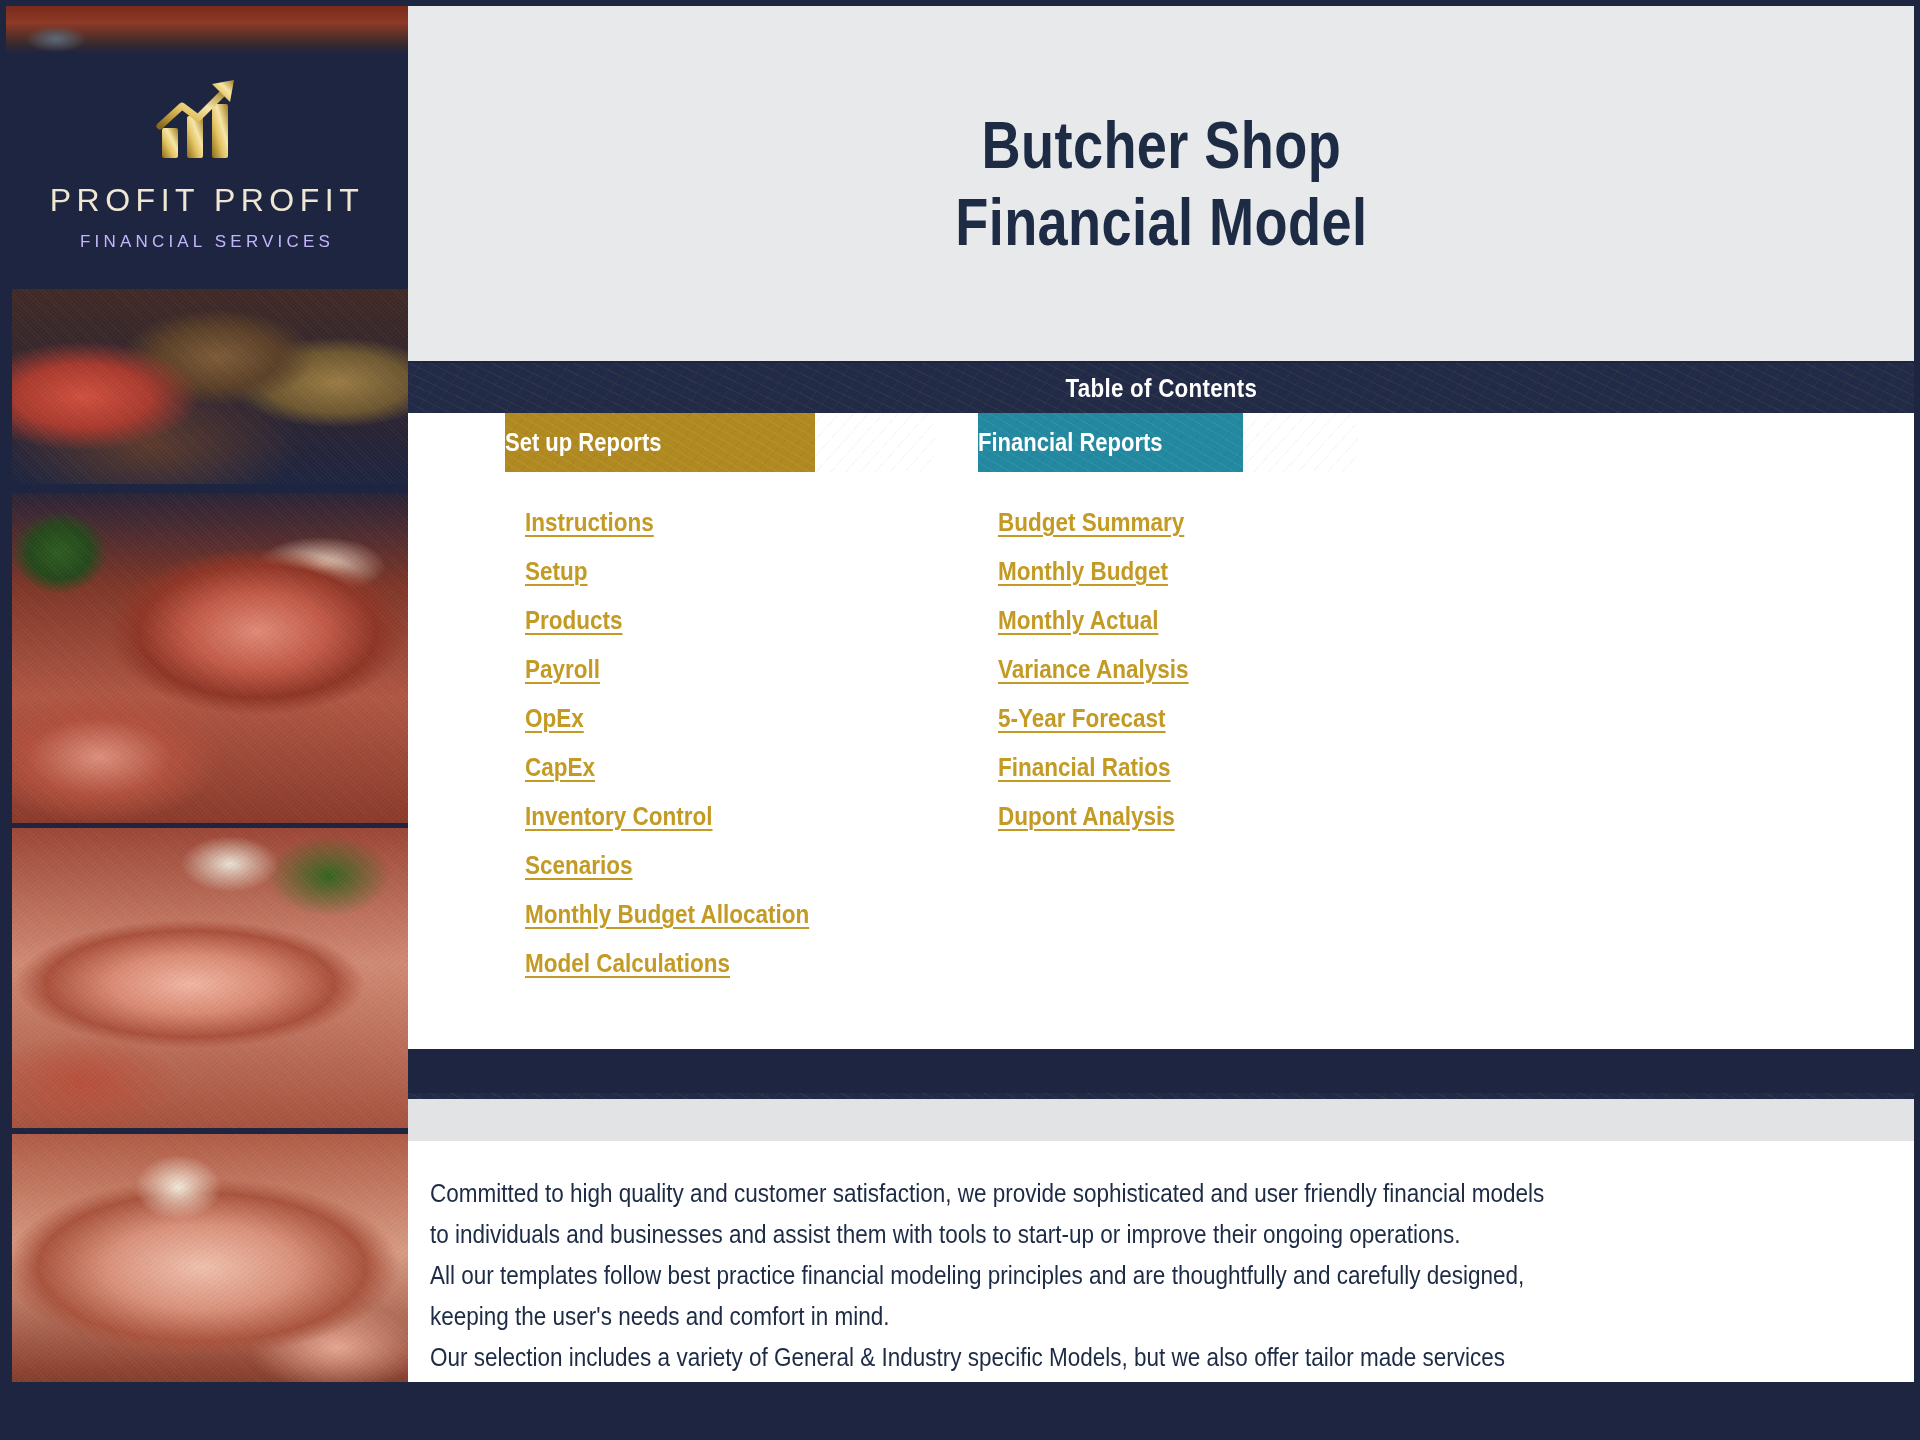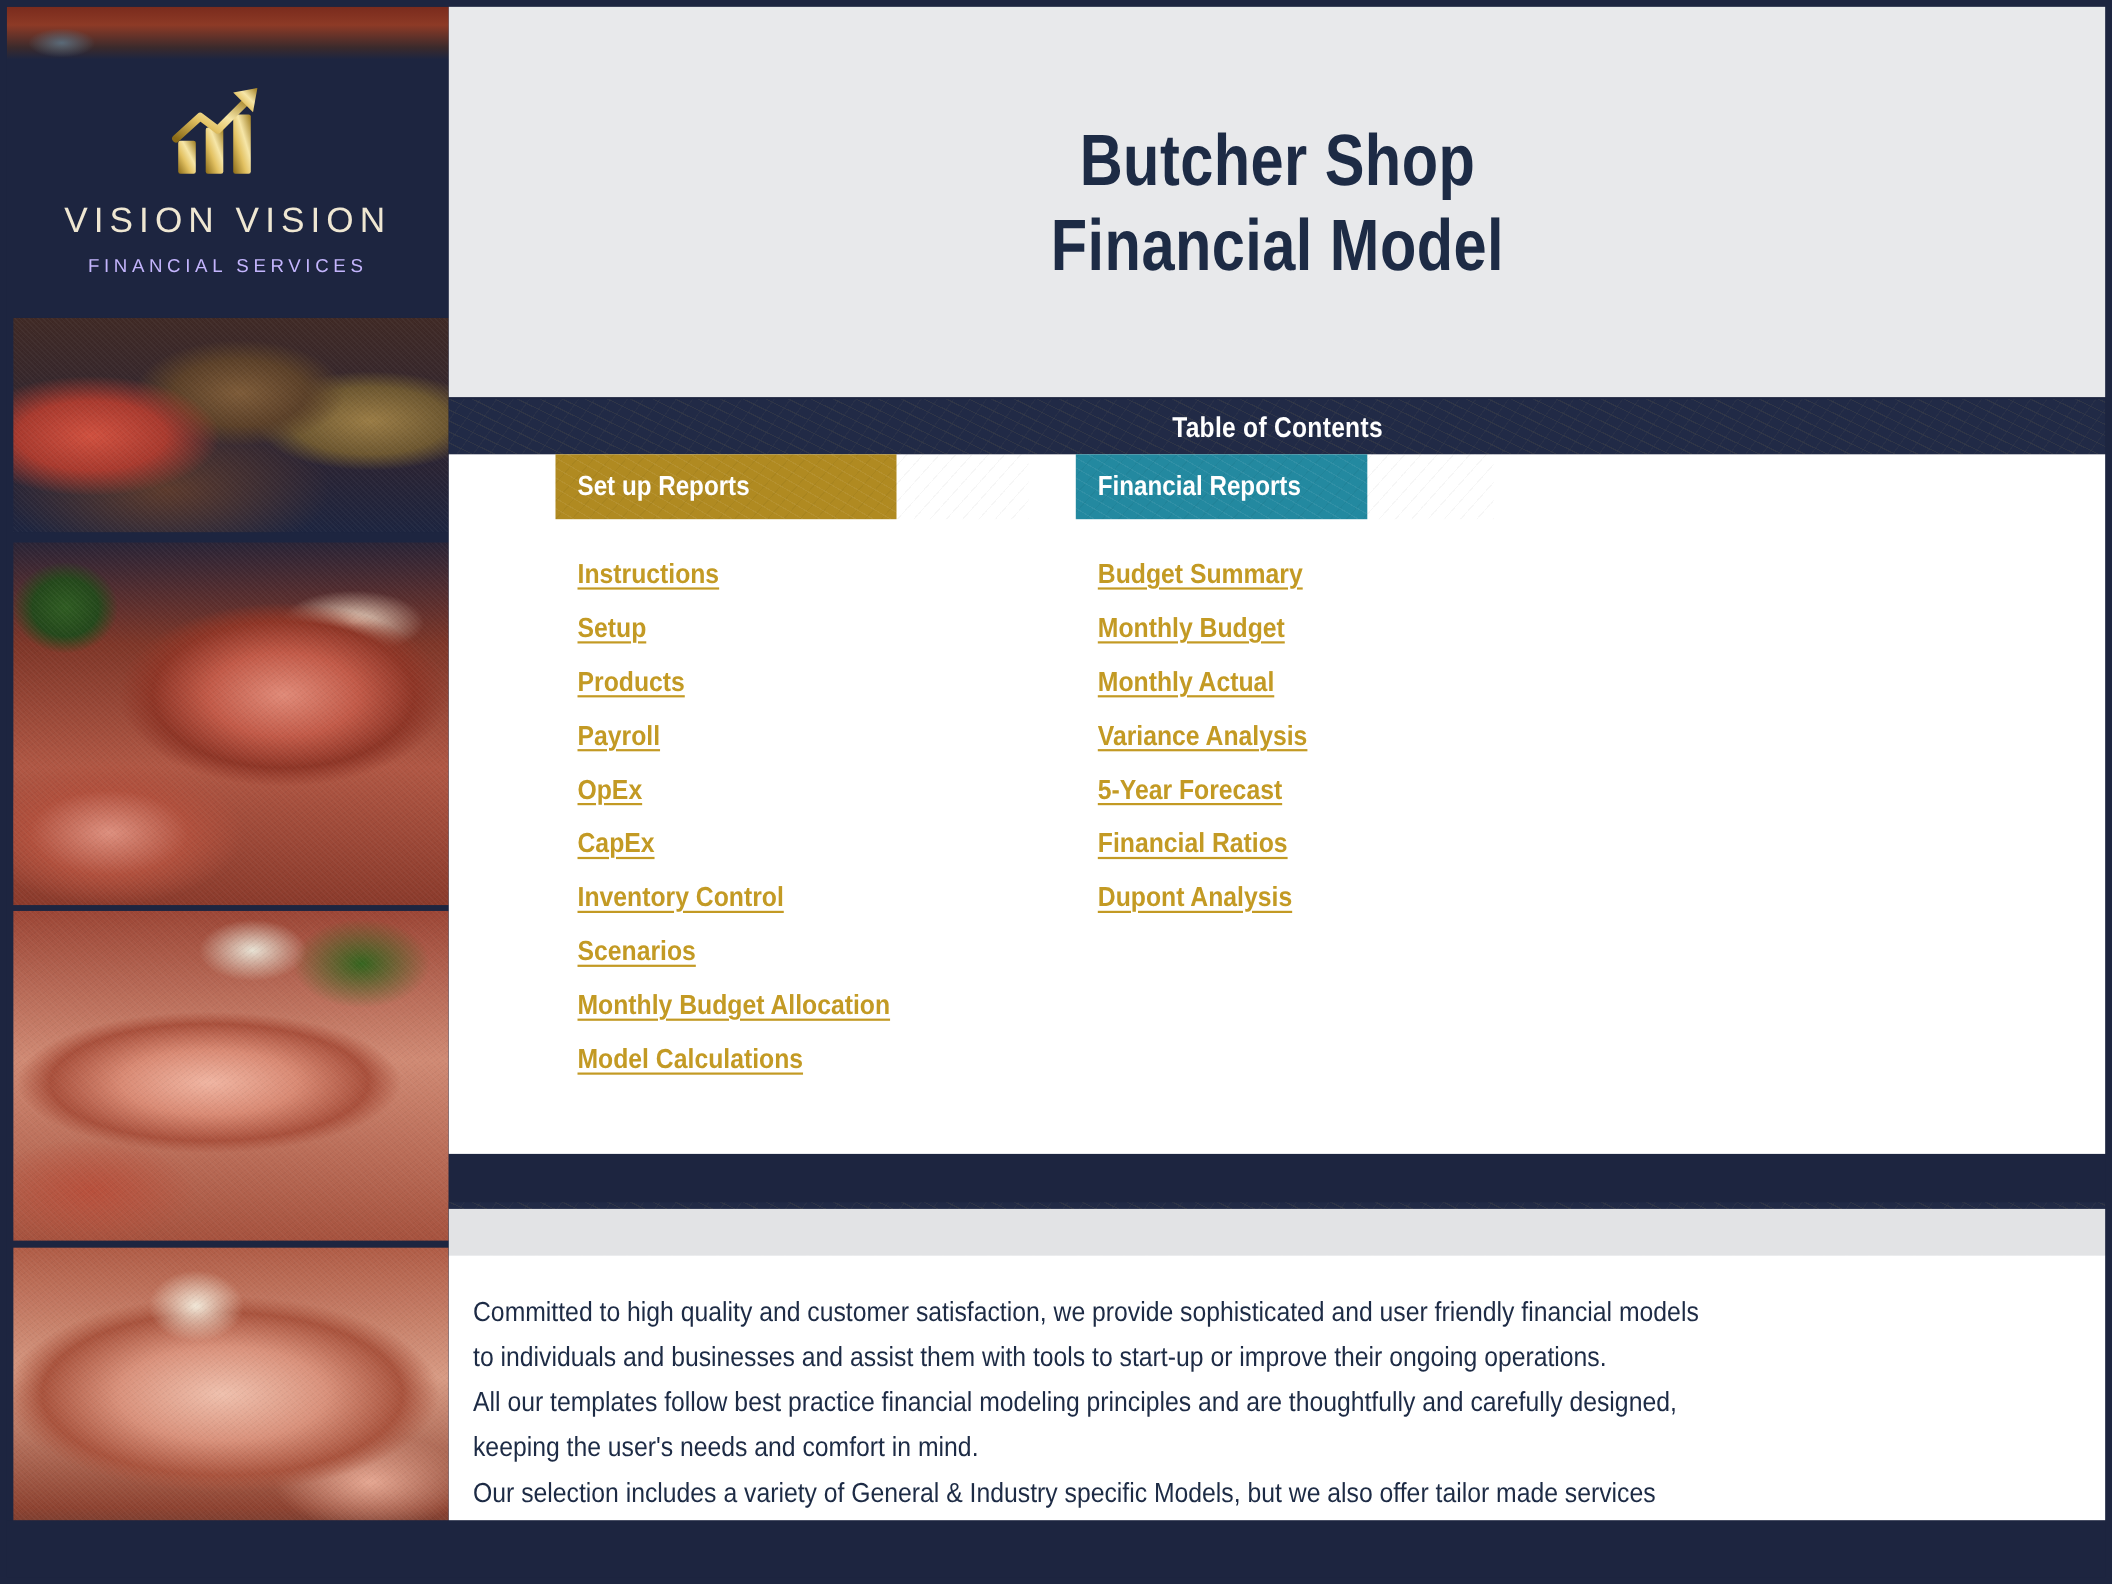--- a/index.html
+++ b/index.html
@@ -89,21 +89,21 @@
     background-image:repeating-linear-gradient(26deg,rgba(190,170,90,.55) 0 1px,rgba(0,0,0,0) 1px 9px),
                      repeating-linear-gradient(-54deg,rgba(170,160,110,.35) 0 1px,rgba(0,0,0,0) 1px 12px);}
 
   .toc-panel{position:absolute;left:0;top:407px;width:1506px;height:636px;background:#ffffff;}
 
   .col{position:absolute;top:0;}
   .col1{left:97px;width:430px;}
   .col2{left:570px;width:380px;}
   .col3{left:930px;width:400px;}
 
-  .col-head{height:59px;display:flex;align-items:center;padding-left:20px;box-sizing:border-box;}
+  .col-head{height:59px;display:flex;align-items:center;box-sizing:border-box;}
   .col-head span{color:#ffffff;font-size:25px;font-weight:700;
     font-family:"Liberation Sans Narrow","Liberation Sans",sans-serif;
     transform:scaleX(.88);transform-origin:left center;white-space:nowrap;}
   .h-gold{background:#b08a21;width:310px;}
   .h-teal{background:#2389a0;width:265px;}
   .h-navy{background:#212a46;width:296px;}
   .head-tex{position:absolute;inset:0;opacity:.13;pointer-events:none;
     background-image:repeating-linear-gradient(30deg,rgba(255,255,255,.5) 0 1px,rgba(0,0,0,0) 1px 8px),
                      repeating-linear-gradient(-48deg,rgba(0,0,0,.28) 0 1px,rgba(0,0,0,0) 1px 11px);}
 
@@ -142,21 +142,21 @@
               <stop offset="100%" stop-color="#9c7a1d"></stop>
             </linearGradient>
           </defs>
           <rect x="8" y="52" width="16" height="30" rx="2" fill="url(#g1)"></rect>
           <rect x="33" y="40" width="16" height="42" rx="2" fill="url(#g1)"></rect>
           <rect x="58" y="28" width="16" height="54" rx="2" fill="url(#g1)"></rect>
           <path d="M6 50 L28 30 L44 42 L72 14" stroke="url(#g1)" stroke-width="7" fill="none" stroke-linecap="round" stroke-linejoin="round"></path>
           <path d="M58 8 L80 4 L76 26 Z" fill="url(#g1)"></path>
         </svg>
       </div>
-      <div class="logo-name">VISION VISION</div>
+      <div class="logo-name">PROFIT PROFIT</div>
       <div class="logo-sub">FINANCIAL SERVICES</div>
     </div>
 
     <div class="photo ph1">
       <div class="meatA"></div>
         <div class="photo-noise"></div>
     </div>
     <div class="photo ph2">
       <div class="meatB"></div>
         <div class="photo-noise"></div>

